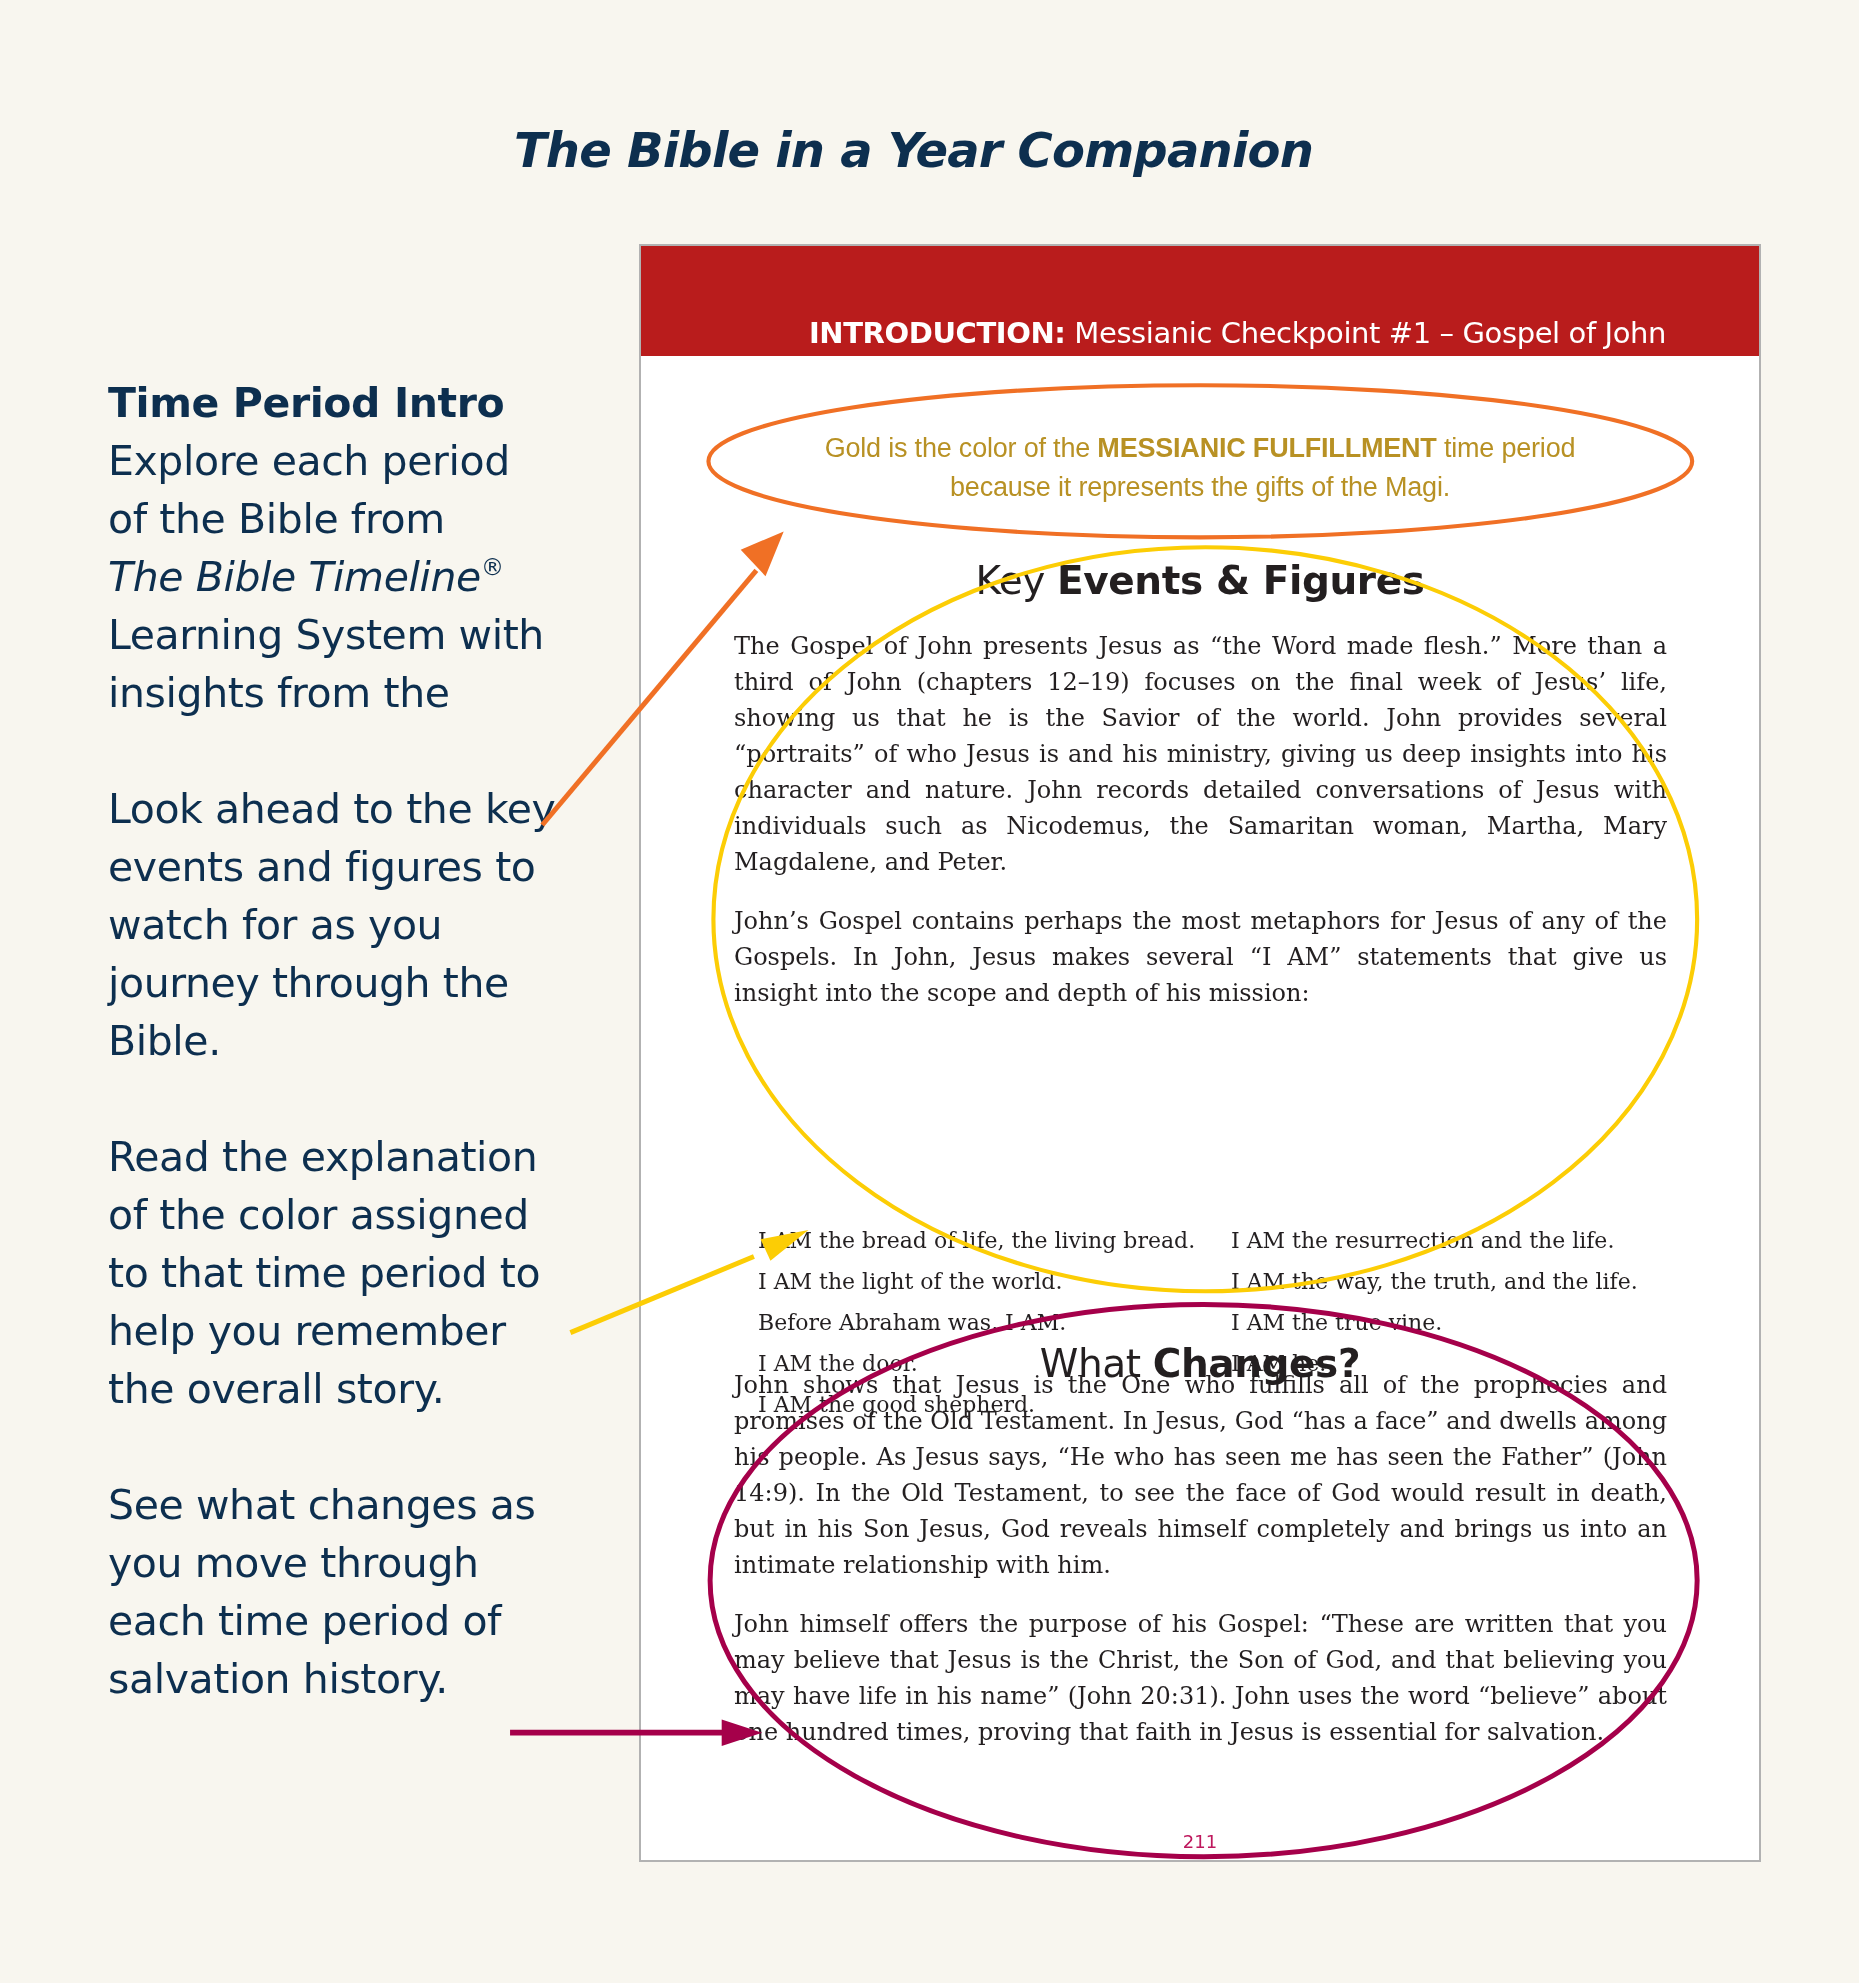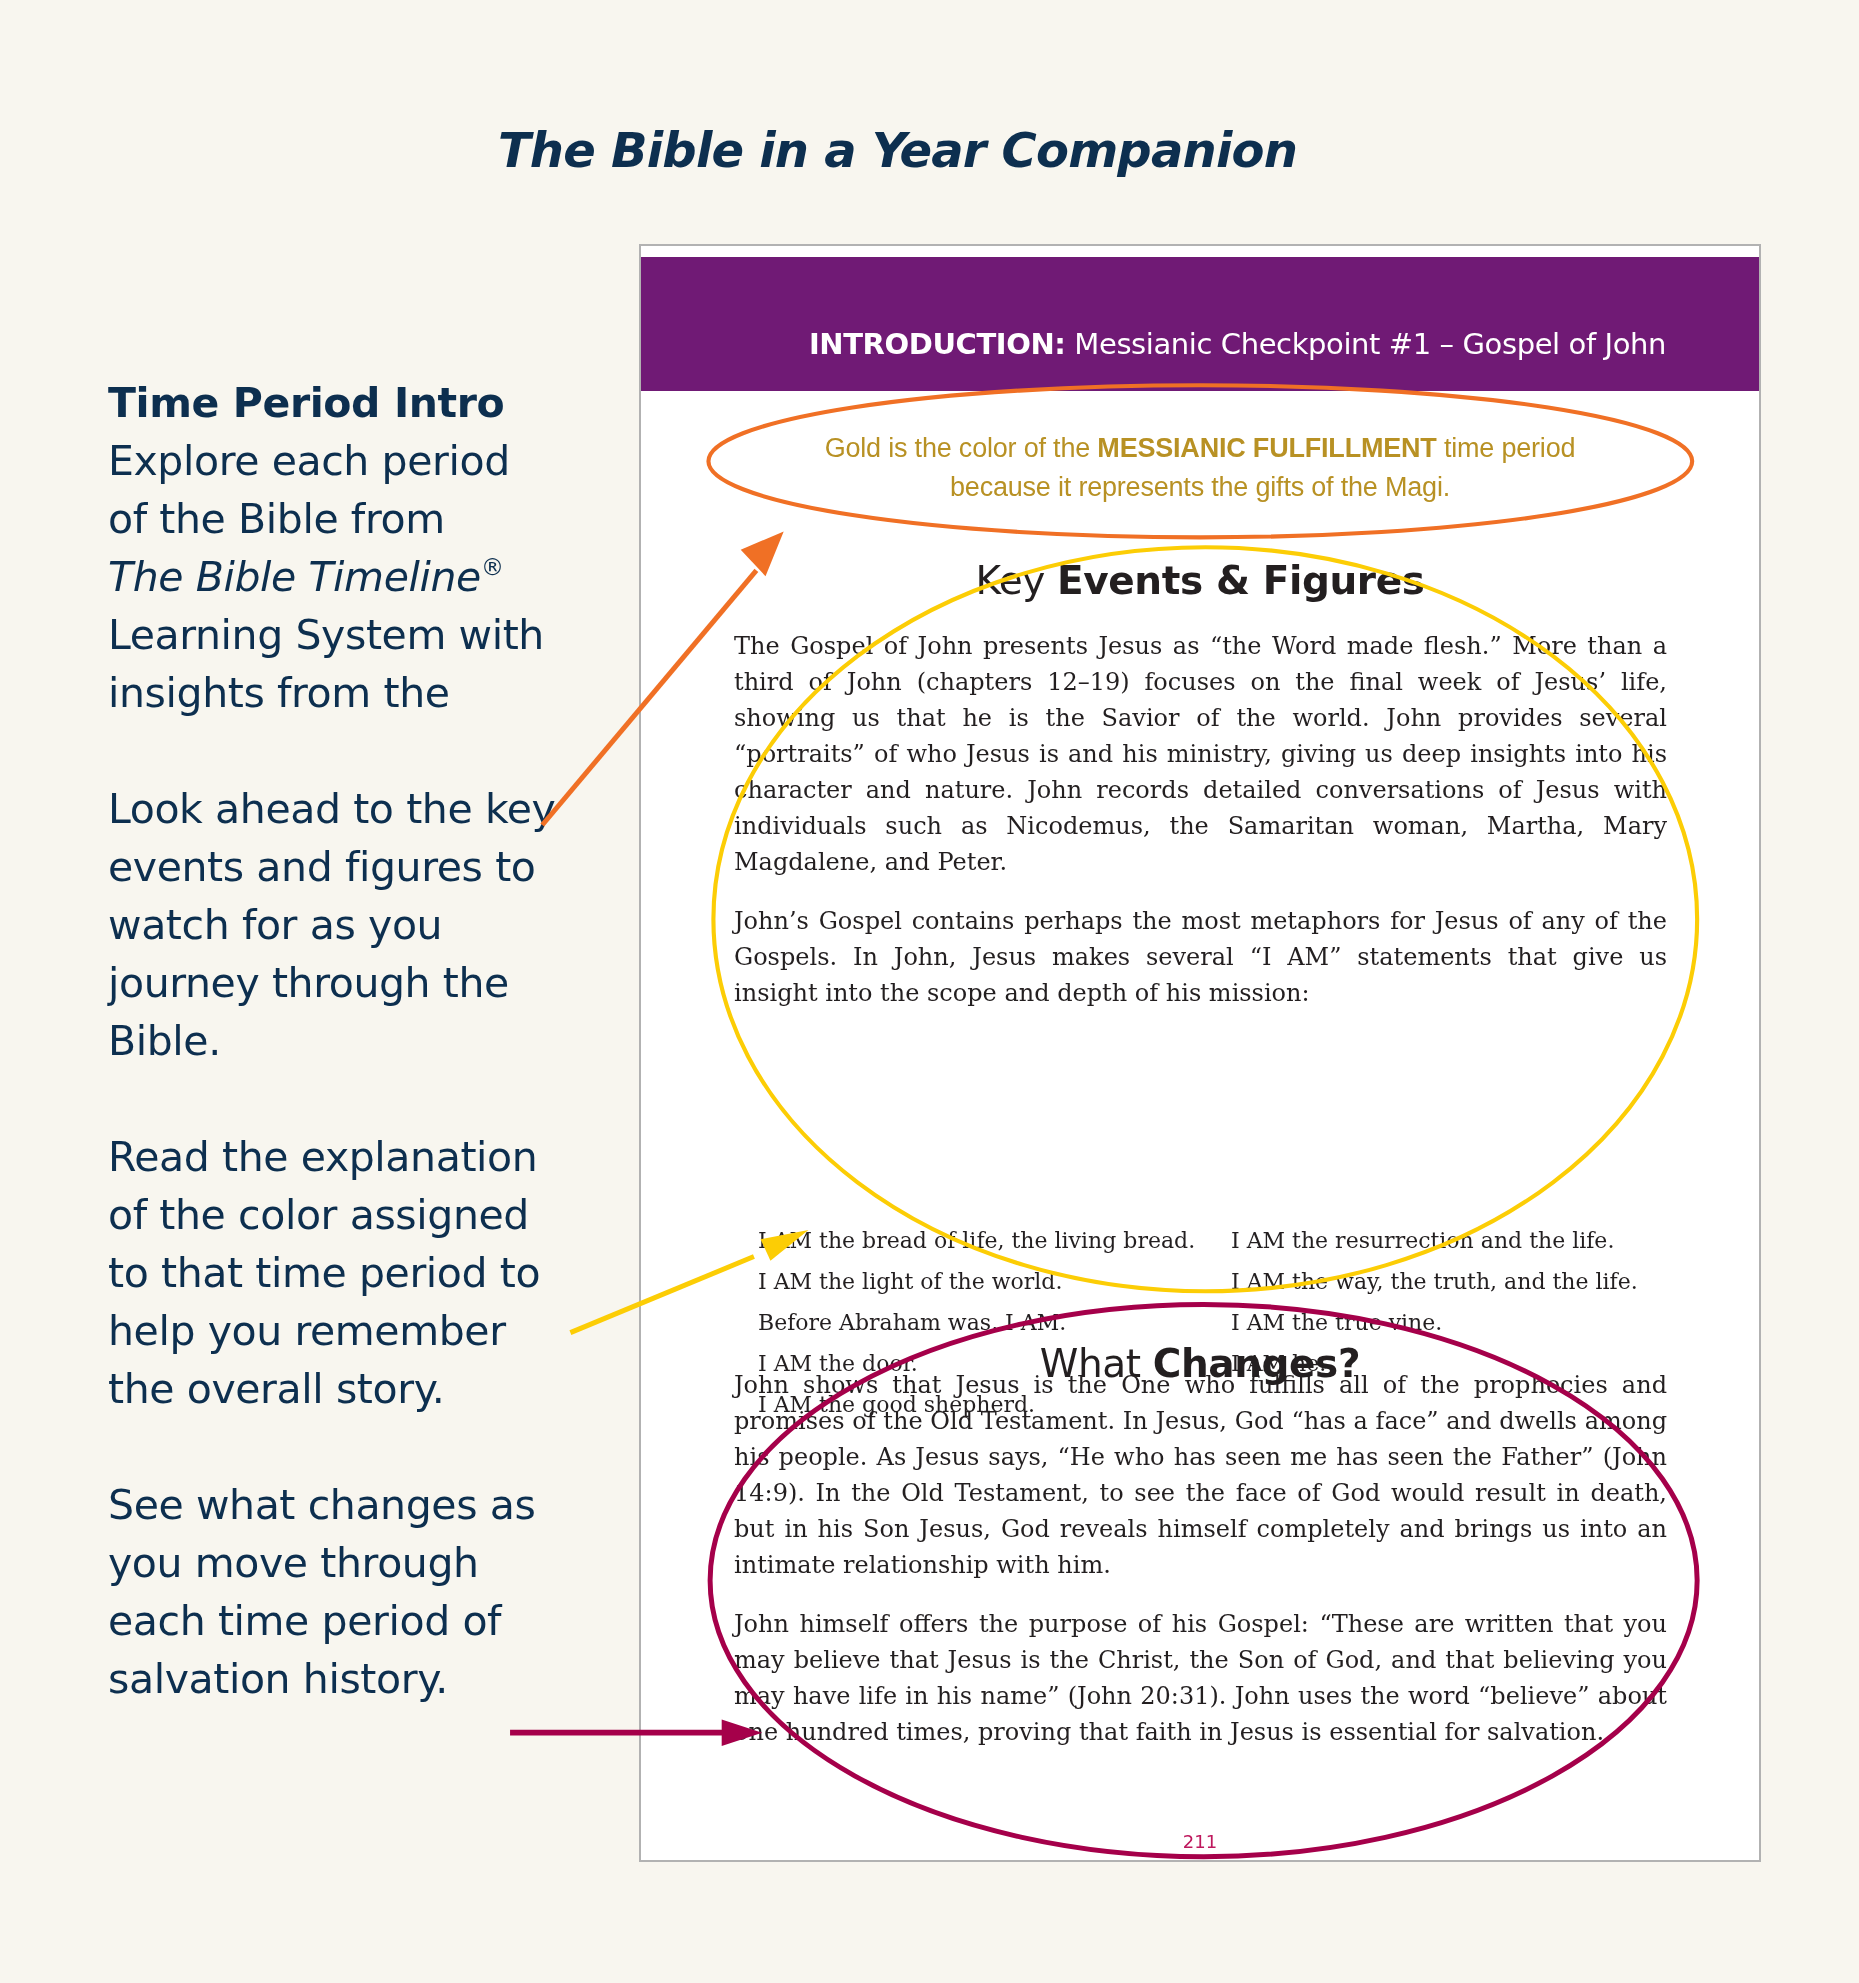--- a/index.html
+++ b/index.html
@@ -4,21 +4,21 @@
 <style>
   html, body { margin: 0; padding: 0; }
   body {
     width: 1860px; height: 1984px;
     background: #f8f6ef;
     position: relative;
     overflow: hidden;
     font-family: "Liberation Sans", sans-serif;
   }
   .book-title {
-    position: absolute; left: 0; top: 122px; width: 1795px;
+    position: absolute; left: 16px; top: 122px; width: 1795px;
     text-align: center;
     font-family: "DejaVu Sans", sans-serif;
     font-style: italic; font-weight: bold;
     font-size: 48px; color: #0d2f4f;
     letter-spacing: -0.8px;
   }
   .sidebar {
     position: absolute; left: 108px; top: 374px; width: 512px;
     color: #0d2f4f;
     font-family: "DejaVu Sans", sans-serif;
@@ -30,22 +30,22 @@
   .sidebar .italic { font-style: italic; }
   .sidebar sup { font-size: 23px; vertical-align: 16.5px; line-height: 0; }
 
   .page {
     position: absolute; left: 639px; top: 244px;
     width: 1118px; height: 1614px;
     background: #ffffff;
     border: 2.5px solid #b2b2b2;
   }
   .page-header {
-    position: absolute; left: 0; top: 11px; width: 100%; height: 134px;
-    background: #701a75;
+    position: absolute; left: 0; top: 0; width: 100%; height: 110px;
+    background: #b91c1c;
   }
   .page-header-text {
     position: absolute; right: 93px; top: 70px;
     color: #ffffff; font-size: 29px;
     font-family: "DejaVu Sans", sans-serif;
     letter-spacing: -0.4px;
   }
   .page-header-text b { font-weight: bold; }
 
   .color-note {

